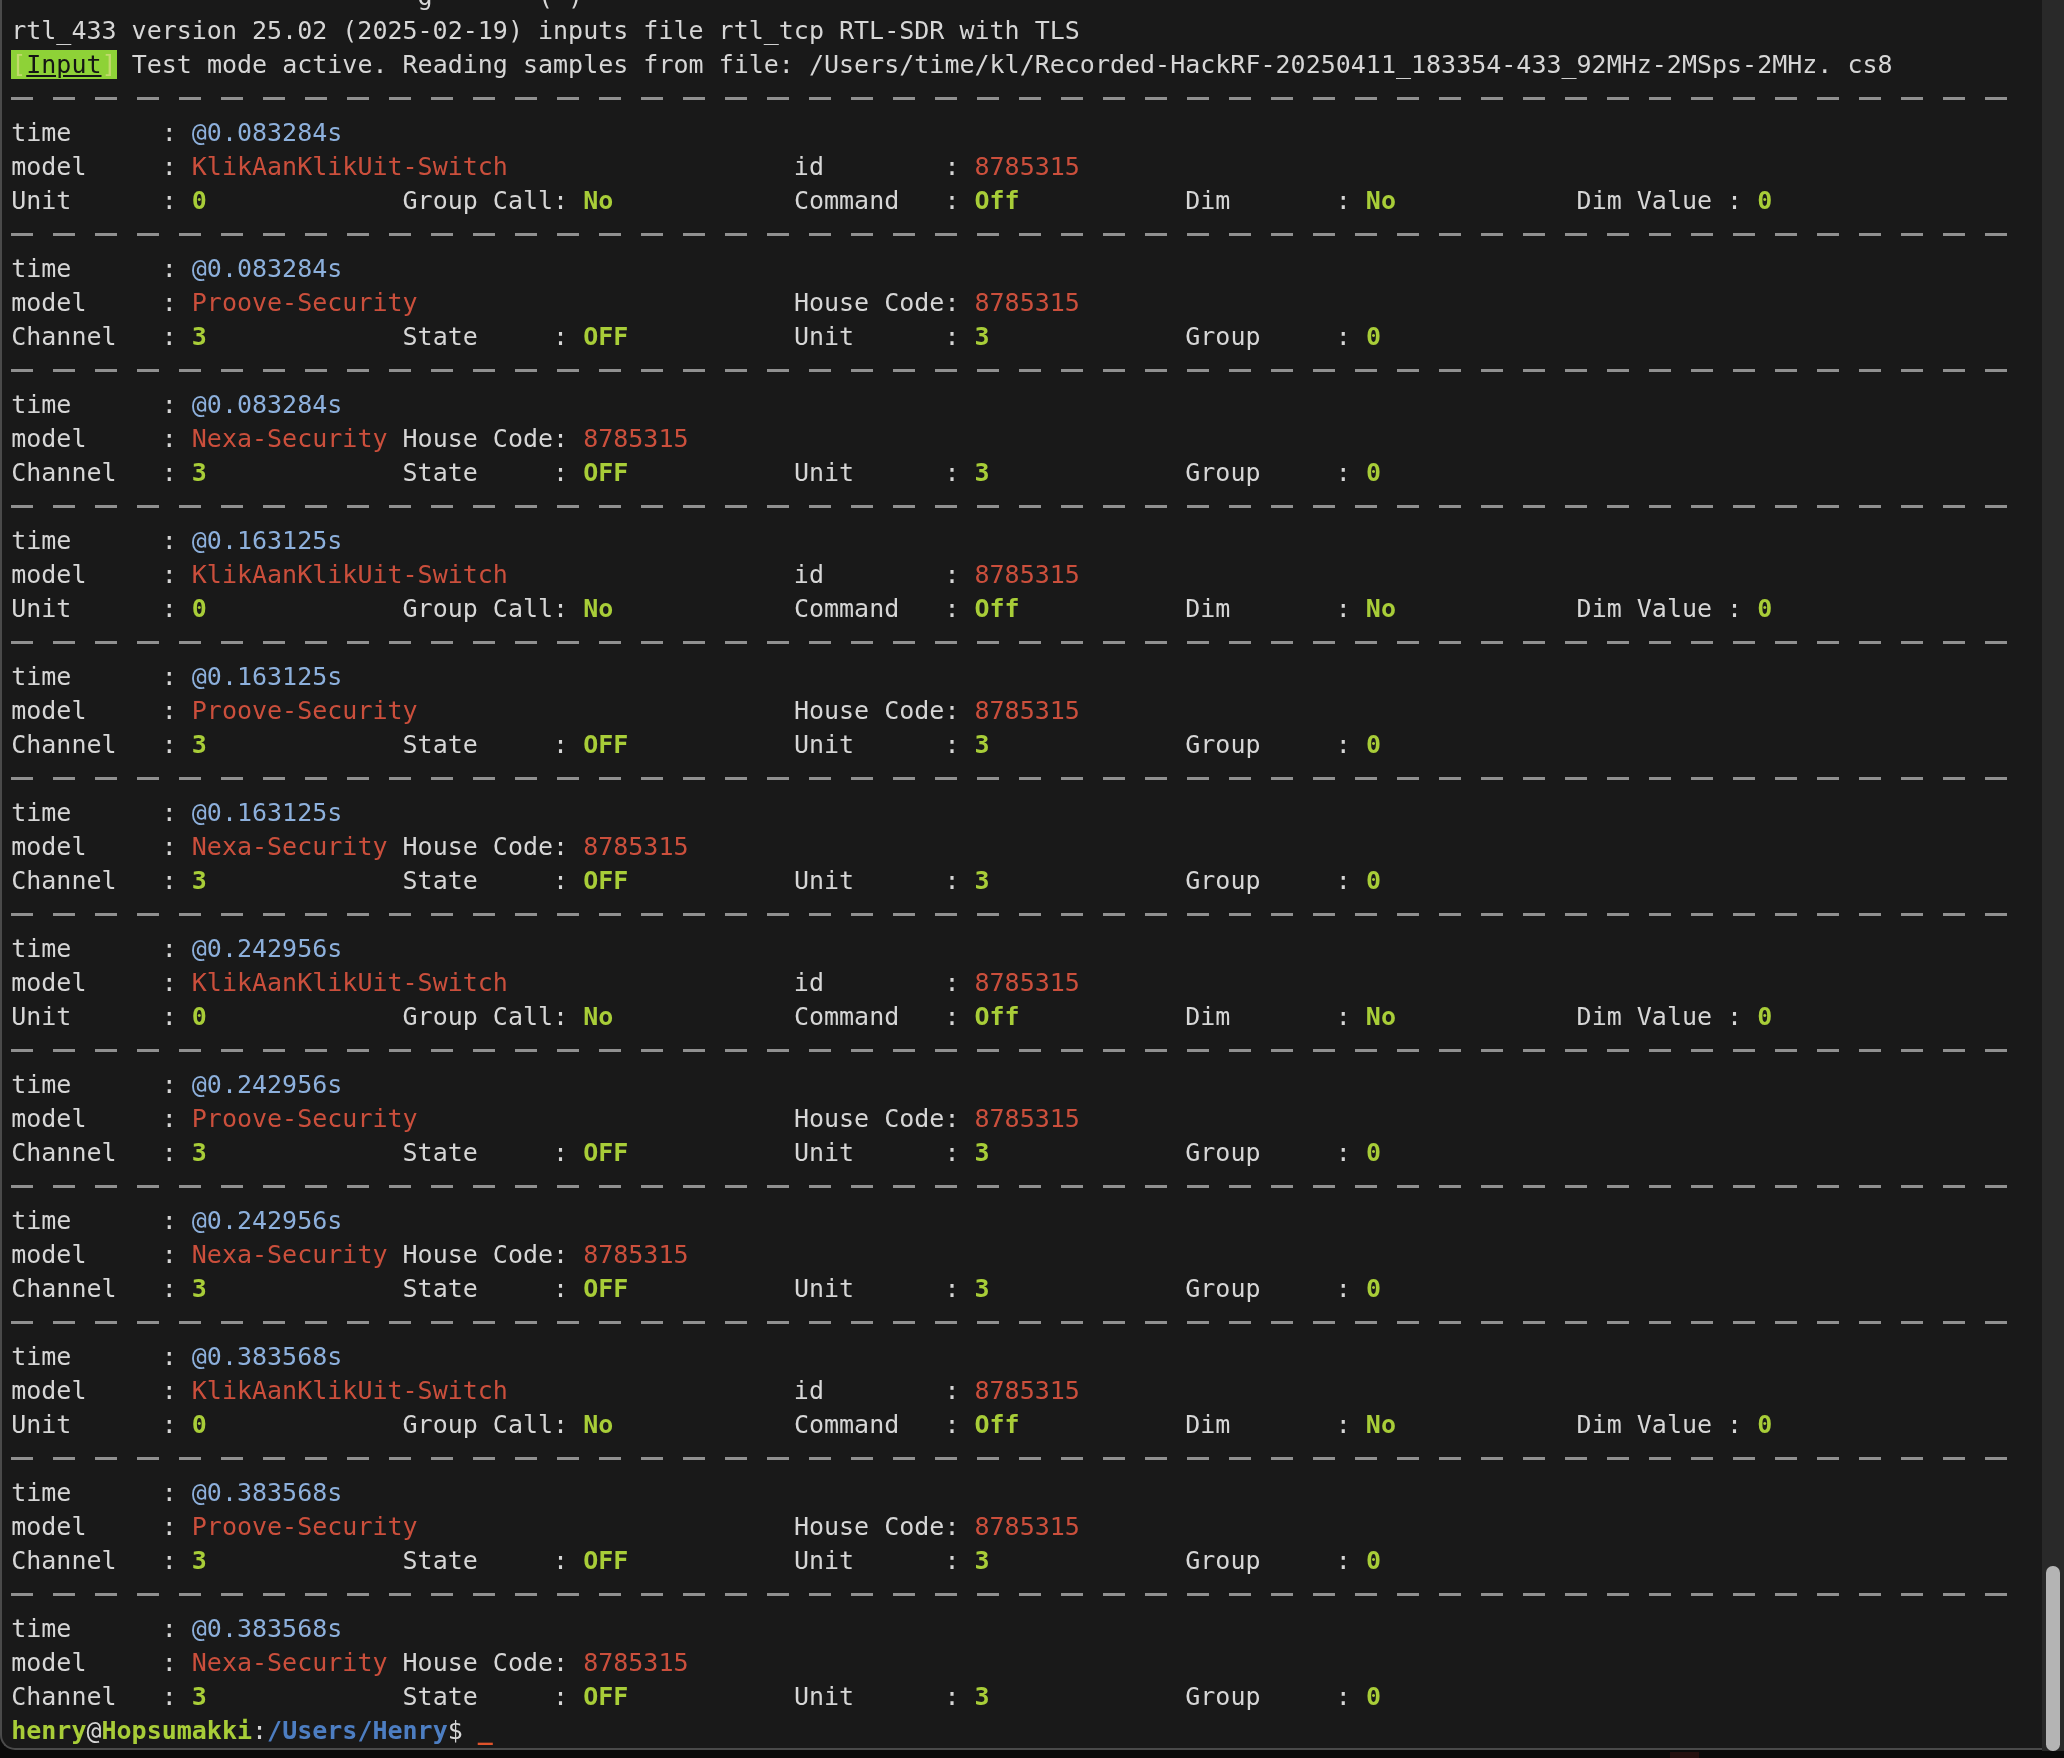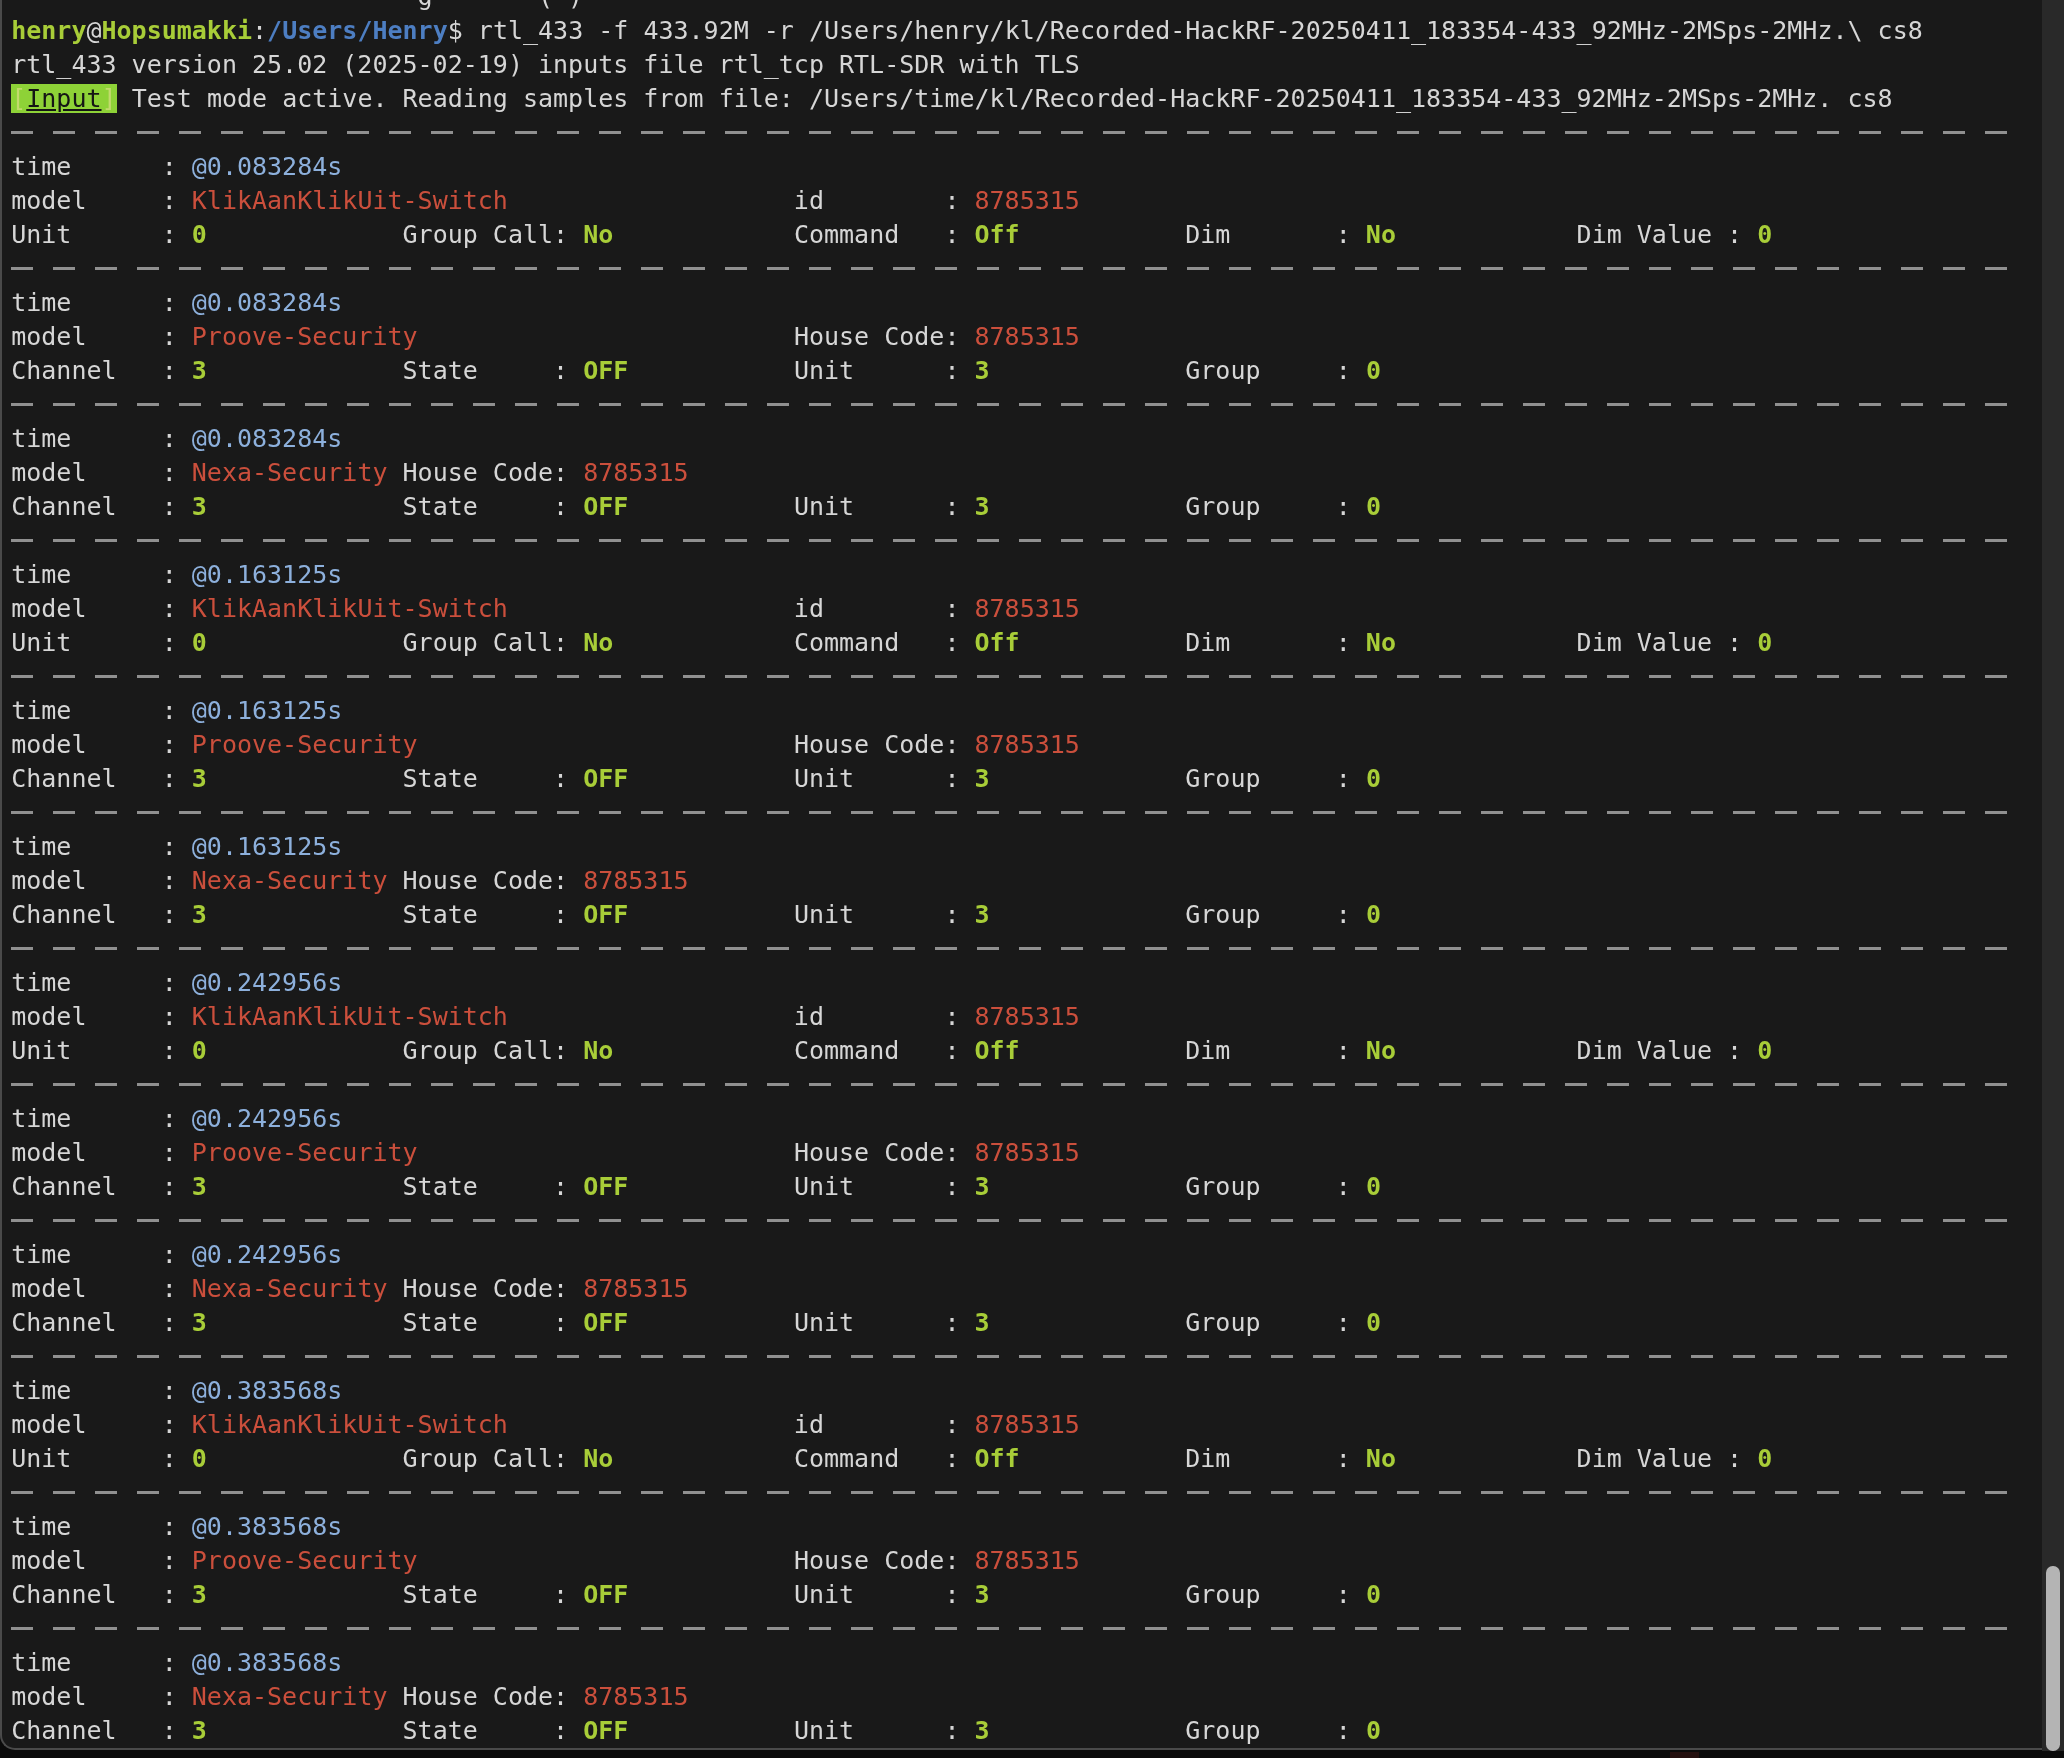--- a/index.html
+++ b/index.html
@@ -31,21 +31,20 @@
         background:var(--thumb);border-radius:6.7px;}
   .bottombar{position:absolute;left:0;bottom:0;width:2064px;height:8.4px;background:#0a0a0a;}
   .bottombar .hint{position:absolute;left:1670px;top:1.7px;width:28.5px;height:6.7px;background:#24100f;}
 </style>
 </head>
 <body>
 
 <div class="term">
   <div class="lines" id="term-lines">
       <div class="line"><span class="c-fg">                           g       ( )</span></div>
-      <div class="line"><span class="c-user">henry</span><span class="c-fg">@</span><span class="c-user">Hopsumakki</span><span class="c-fg">:</span><span class="c-path">/Users/Henry</span><span class="c-fg">$</span><span class="c-fg"> rtl_433 -f 433.92M -r /Users/henry/kl/Recorded-HackRF-20250411_183354-433_92MHz-2MSps-2MHz.\ cs8</span></div>
       <div class="line"><span class="c-fg">rtl_433 version 25.02 (2025-02-19) inputs file rtl_tcp RTL-SDR with TLS</span></div>
       <div class="line"><span class="badge badge-bracket">[</span><span class="badge badge-text">Input</span><span class="badge badge-bracket">]</span><span class="c-fg"> Test mode active. Reading samples from file: /Users/time/kl/Recorded-HackRF-20250411_183354-433_92MHz-2MSps-2MHz. cs8</span></div>
       <div class="sepline">
         <div class="dash"></div>
       </div>
       <div class="line"><span class="c-fg">time      : </span><span class="c-blue">@0.083284s</span></div>
       <div class="line"><span class="c-fg">model     : </span><span class="c-red">KlikAanKlikUit-Switch</span><span class="c-fg">                   id        : </span><span class="c-red">8785315</span></div>
       <div class="line"><span class="c-fg">Unit      : </span><span class="c-green">0</span><span class="c-fg">             Group Call: </span><span class="c-green">No</span><span class="c-fg">            Command   : </span><span class="c-green">Off</span><span class="c-fg">           Dim       : </span><span class="c-green">No</span><span class="c-fg">            Dim Value : </span><span class="c-green">0</span></div>
       <div class="sepline">
         <div class="dash"></div>

